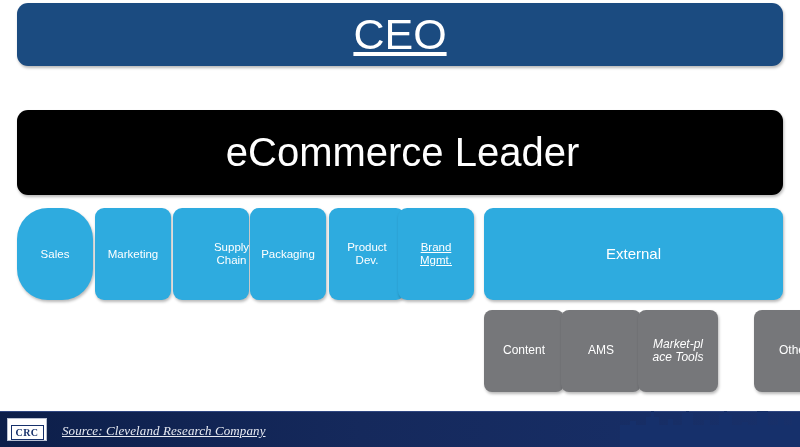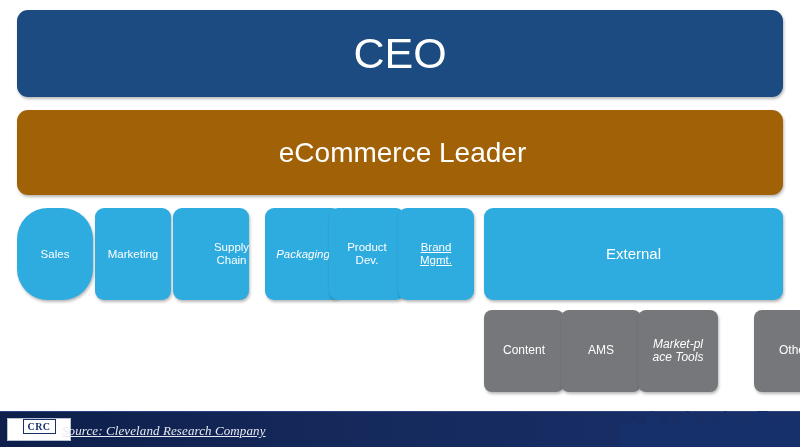--- a/index.html
+++ b/index.html
@@ -30,35 +30,36 @@
     color: #ffffff;
     border-radius: 9px;
     line-height: 1.12;
     padding: 2px 3px;
     box-shadow: 1px 2px 3px rgba(0,0,0,0.28);
     user-select: none;
   }
 
   .box-ceo {
     left: 17px;
-    top: 10px;
+    top: 3px;
     width: 766px;
-    height: 87px;
+    height: 63px;
     background: #1b4b80;
     font-size: 43px;
     border-radius: 11px;
+    text-decoration: underline;
   }
 
   .box-leader {
     left: 17px;
     top: 110px;
     width: 766px;
     height: 85px;
-    background: #a16207;
-    font-size: 28px;
+    background: #000000;
+    font-size: 40px;
     border-radius: 11px;
     padding-left: 8px;
   }
 
   .dept {
     top: 208px;
     height: 92px;
     width: 76px;
     background: #2eabdf;
     font-size: 11.5px;
@@ -106,27 +107,27 @@
     right: 0;
     bottom: 0;
     width: 180px;
     height: 52px;
     pointer-events: none;
   }
   #crc-logo {
     position: absolute;
     left: 7px;
     top: 7px;
-    width: 64px;
+    width: 40px;
     height: 23px;
     background: #ffffff;
     border: 1px solid #b9c0d2;
     box-sizing: border-box;
     display: flex;
-    align-items: flex-start;
+    align-items: flex-end;
     justify-content: center;
   }
   #crc-logo-inner {
     width: 33px;
     height: 15px;
     border: 1px solid #16306b;
     box-sizing: border-box;
     display: flex;
     align-items: center;
     justify-content: center;
@@ -166,21 +167,21 @@
   </div>
 
   <div class="box dept" style="left:95px;">
     <span class="ml">Marketing</span>
   </div>
 
   <div class="box dept" style="left:173px;padding-left:44px;">
     <span class="ml">Supply<br>Chain</span>
   </div>
 
-  <div class="box dept" style="left:265px;font-style:italic;">
+  <div class="box dept" style="left:250px;">
     <span class="ml">Packaging</span>
   </div>
 
   <div class="box dept" style="left:329px;">
     <span class="ml">Product<br>Dev.</span>
   </div>
 
   <div class="box dept" style="left:398px;text-decoration:underline;">
     <span class="ml">Brand<br>Mgmt.</span>
   </div>

